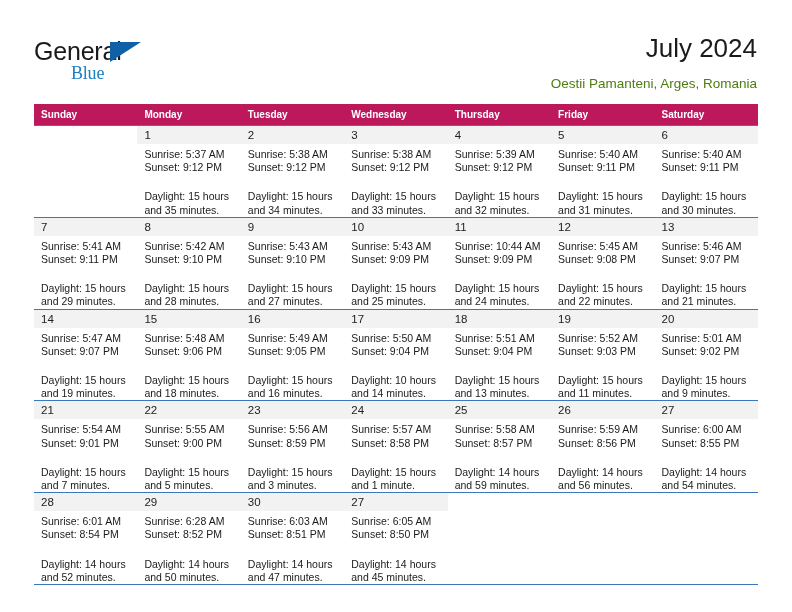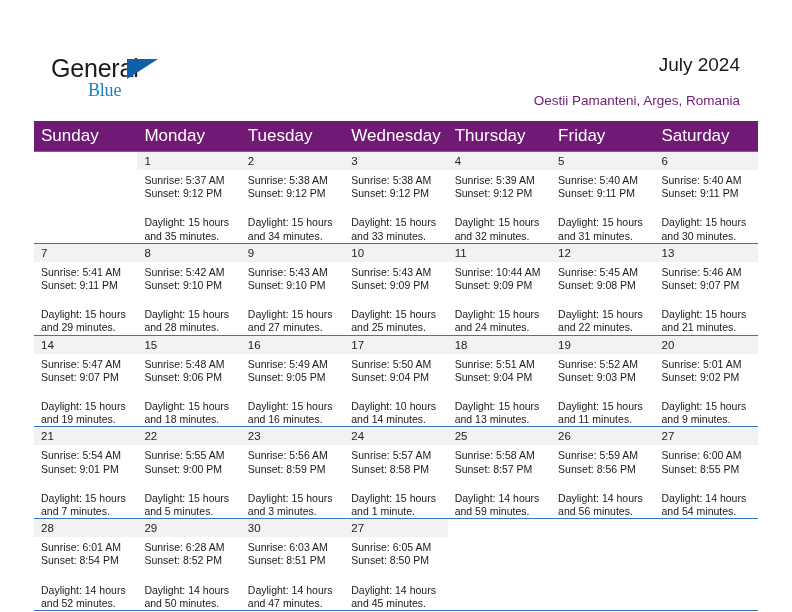--- a/index.html
+++ b/index.html
@@ -11,21 +11,21 @@
     height: 612px;
     background: #ffffff;
     font-family: "Liberation Sans", sans-serif;
     color: #000000;
     overflow: hidden;
   }
   .page {
     width: 792px;
     height: 452px;
     box-sizing: border-box;
-    padding: 17px;
+    padding: 0;
     position: relative;
   }
 
   
   .header {
     display: flex;
     align-items: flex-start;
     justify-content: space-between;
     padding: 30px 35px 0 34px;
     box-sizing: border-box;
@@ -62,45 +62,45 @@
     width: 0;
     height: 0;
     border-left: 31px solid #1060a8;
     border-bottom: 20px solid transparent;
   }
   .title-block {
     text-align: right;
     padding-top: 2px;
   }
   .cal-title {
-    font-size: 19px;
+    font-size: 26px;
     color: #1a1a1a;
     line-height: 32px;
     font-weight: normal;
     margin: 0;
   }
   .cal-subtitle {
     font-size: 13.5px;
-    color: #701a75;
+    color: #4d7c0f;
     line-height: 18px;
     margin-top: 11px;
   }
 
   
   .calendar {
     width: 724px;
     margin: 0 auto;
     border-collapse: collapse;
     table-layout: fixed;
   }
   .calendar th {
-    background: #701a75;
+    background: #be185d;
     color: #ffffff;
-    font-size: 17px;
-    font-weight: normal;
+    font-size: 10px;
+    font-weight: bold;
     text-align: left;
     padding: 5px 0 5px 7px;
     height: 20px;
     box-sizing: border-box;
   }
   .week-row > td {
     vertical-align: top;
     padding: 0;
     border-top: 1.5px solid #3a78bd;
     height: 90px;

